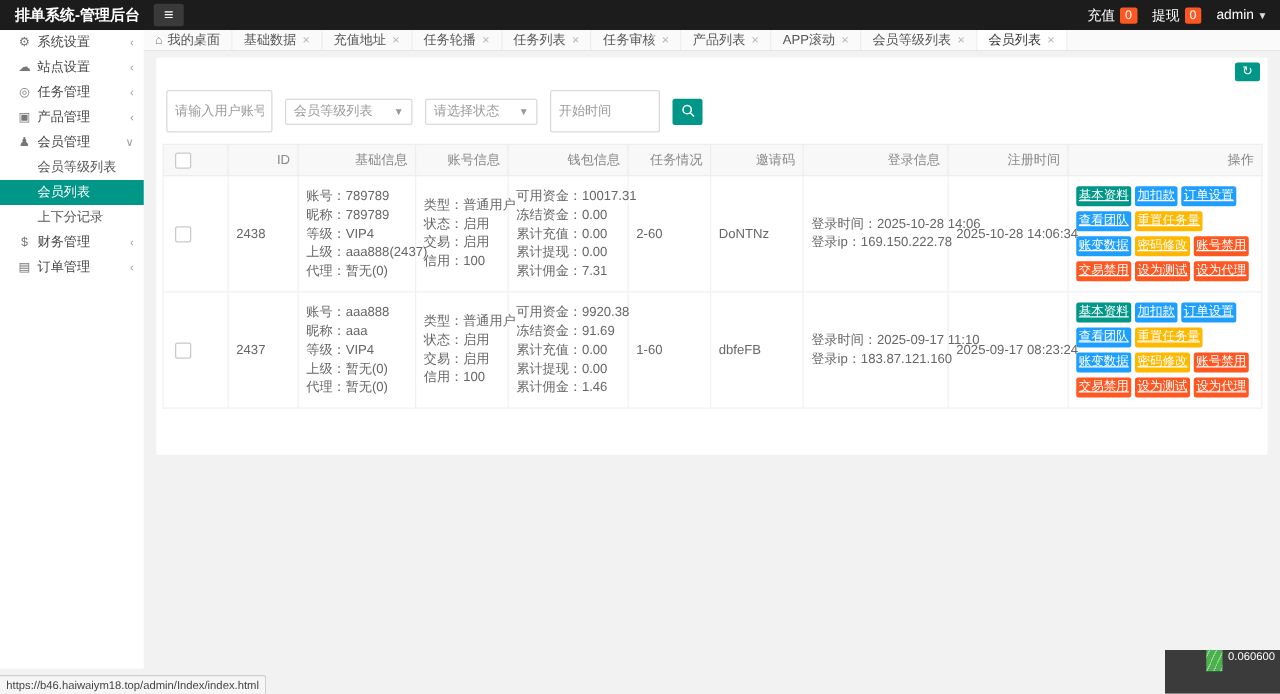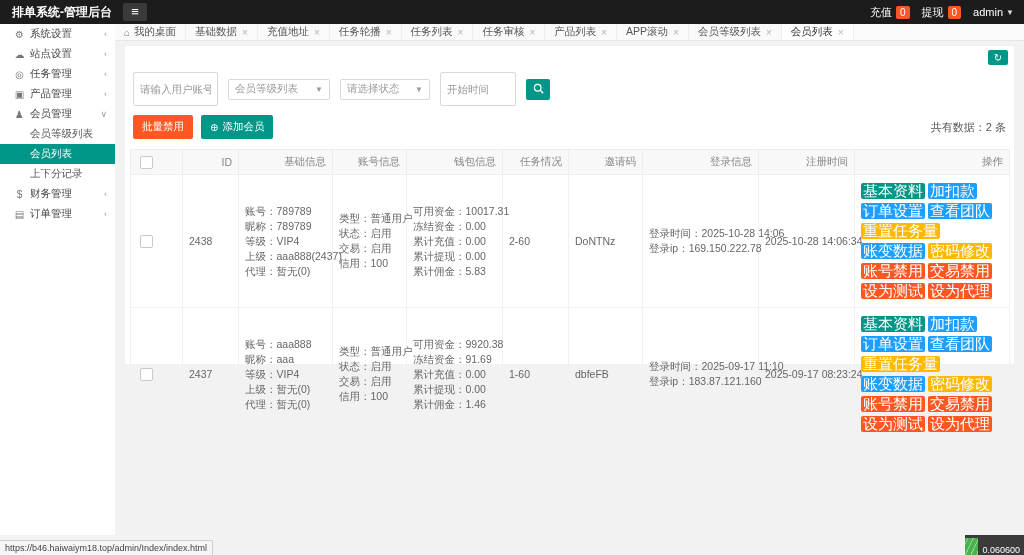--- a/index.html
+++ b/index.html
@@ -48,25 +48,25 @@
   .btn-teal { background:#009688; }
   .plus-ico { font-size:10px; }
   .total { margin-left:auto; font-size:11px; color:#555; }
 
   table.members { width:100%; border-collapse:collapse; table-layout:fixed; font-size:10.5px; color:#666; border:1px solid #ededed; }
   table.members th { background:#f8f8f8; font-weight:normal; color:#888; text-align:right; padding:5px 6px; border:1px solid #ededed; font-size:10.5px; }
   table.members td { border:1px solid #f1f1f1; padding:6px; vertical-align:middle; }
   .cellline { line-height:15px; white-space:nowrap; }
   .cb { width:13px; height:13px; border:1px solid #c9c9c9; border-radius:2px; background:#fff; cursor:pointer; margin-left:3px; }
   .acts { display:flex; flex-wrap:wrap; }
-  .act { color:#fff; font-size:15px; padding:2px 2px; margin:2px 3px 2px 0; border-radius:2px; cursor:pointer; white-space:nowrap; line-height:12px; }
+  .act { color:#fff; font-size:10px; padding:2px 2px; margin:2px 3px 2px 0; border-radius:2px; cursor:pointer; white-space:nowrap; line-height:12px;text-decoration:underline; }
 
   
   .status-url { position:absolute; left:0; bottom:0; background:#f6f6f6; border:1px solid #cfcfcf; border-left:none; border-bottom:none; padding:2px 5px; font-size:9px; color:#444; z-index:40; border-top-right-radius:2px; }
-  .perf-badge { position:absolute; right:0; bottom:0; height:20px; background:#3b3b3b; color:#fff; display:flex; align-items:flex-end; z-index:40; padding-right:4px; font-size:9px; }
+  .perf-badge { position:absolute; right:0; bottom:0; height:35px; background:#3b3b3b; color:#fff; display:flex; align-items:flex-start; z-index:40; padding-right:4px; font-size:9px;padding-left:33px; }
   .perf-ico { width:13px; height:17px; margin-right:4px; background:repeating-linear-gradient(115deg,#4caf50 0 2px,#8bd48e 2px 3px,#4caf50 3px 5px); }
 </style>
 </head>
 <body>
 
 <div class="tophdr">
   <div class="brand">排单系统-管理后台</div>
   <div class="burger">≡</div>
   <div class="hdr-right">
     <div class="hdr-item">
@@ -180,41 +180,31 @@
   <div class="filters">
     <input class="f-input" style="width: 85px;" placeholder="请输入用户账号">
     <div class="f-select" style="width:102px">
       <span>会员等级列表</span>
       <span class="sel-caret">▼</span>
     </div>
     <div class="f-select" style="width:90px">
       <span>请选择状态</span>
       <span class="sel-caret">▼</span>
     </div>
-    <input class="f-input" style="width: 76px;" placeholder="开始时间">
+    <input class="f-input" style="width: 88px;" placeholder="开始时间">
     <button class="search-btn">
       <span>
         <svg width="11" height="11" viewBox="0 0 14 14">
             <circle cx="6" cy="6" r="4.2" fill="none" stroke="#fff" stroke-width="1.6"></circle>
             <line x1="9.2" y1="9.2" x2="13" y2="13" stroke="#fff" stroke-width="1.6"></line>
           </svg>
       </span>
     </button>
   </div>
 
-  <div class="toolbar">
-    <button class="btn btn-red">
-      <span>批量禁用</span>
-    </button>
-    <button class="btn btn-teal">
-      <span class="plus-ico">⊕</span>
-      <span>添加会员</span>
-    </button>
-    <div class="total">共有数据：2 条</div>
-  </div>
 
   <table class="members">
     <colgroup>
       <col style="width:52px">
         <col style="width:56px">
         <col style="width:94px">
         <col style="width:74px">
         <col style="width:96px">
       <col style="width:66px">
         <col style="width:74px">
@@ -257,21 +247,21 @@
             <div class="cellline">类型：普通用户</div>
             <div class="cellline">状态：启用</div>
             <div class="cellline">交易：启用</div>
             <div class="cellline">信用：100</div>
           </td>
           <td>
             <div class="cellline">可用资金：10017.31</div>
             <div class="cellline">冻结资金：0.00</div>
             <div class="cellline">累计充值：0.00</div>
             <div class="cellline">累计提现：0.00</div>
-            <div class="cellline">累计佣金：5.83</div>
+            <div class="cellline">累计佣金：7.31</div>
           </td>
           <td>
             <div class="cellline">2-60</div>
           </td>
           <td>
             <div class="cellline">DoNTNz</div>
           </td>
           <td>
             <div class="cellline">登录时间：2025-10-28 14:06</div>
             <div class="cellline">登录ip：169.150.222.78</div>

